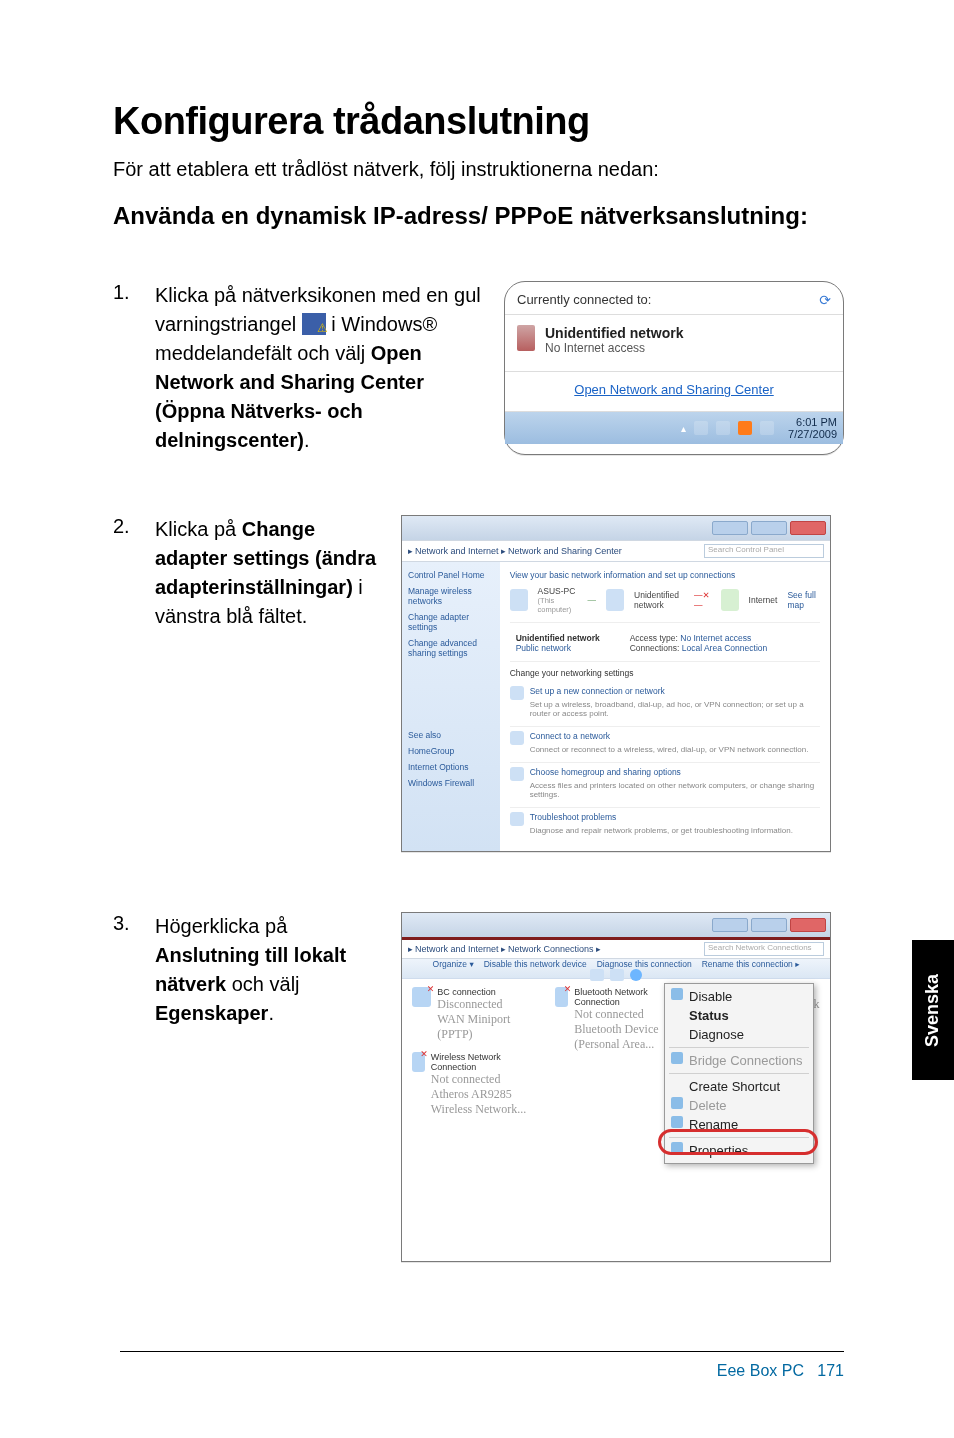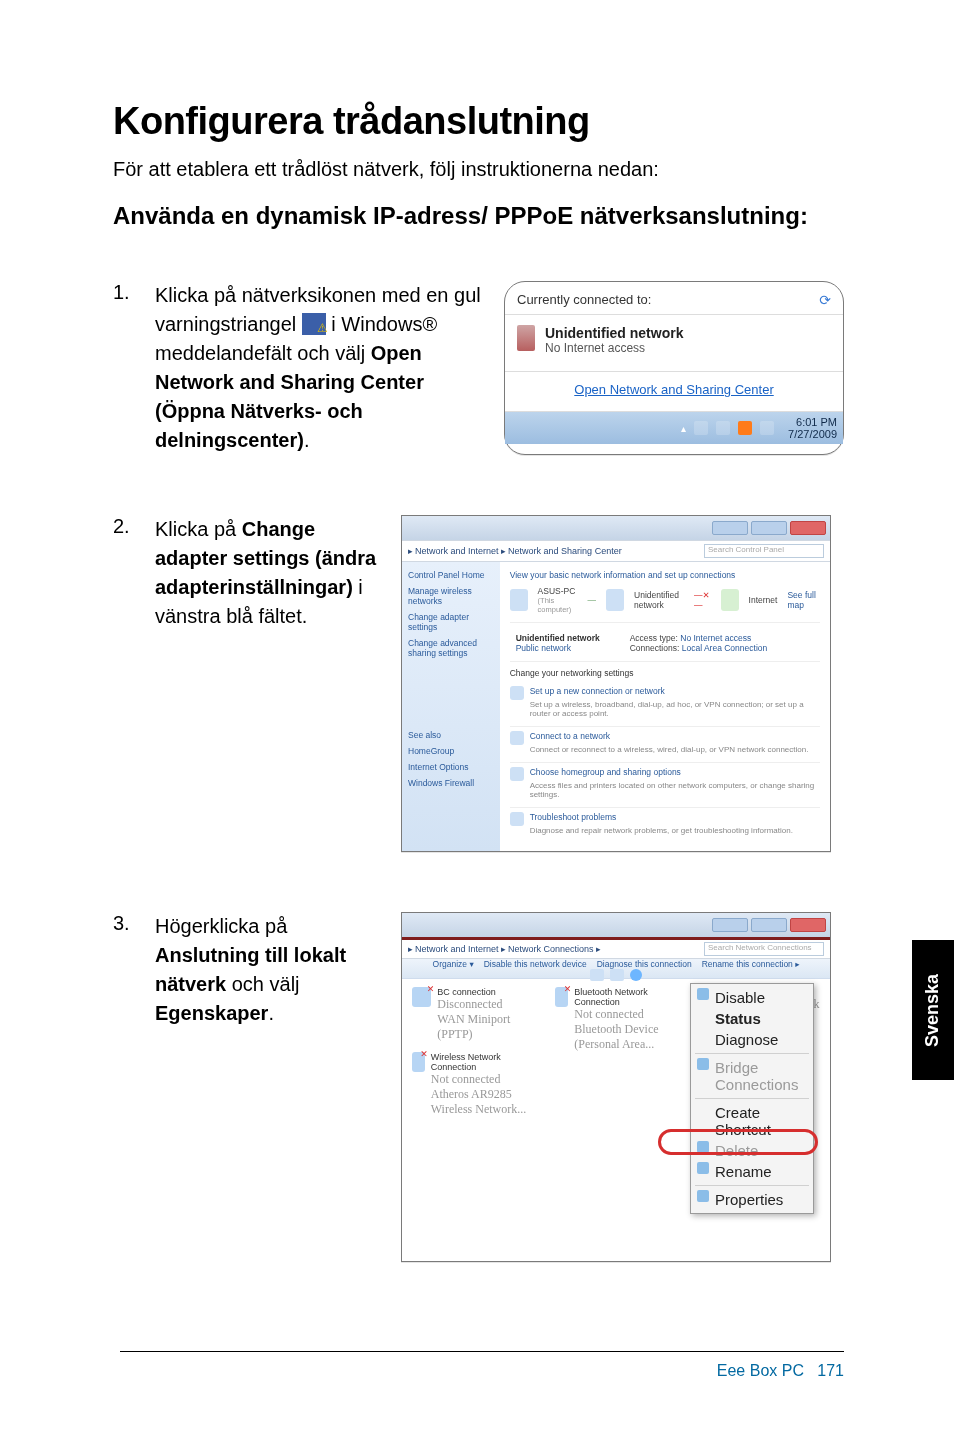--- a/index.html
+++ b/index.html
@@ -153,25 +153,25 @@
     .shot3 .toolbar .r .q { width:12px; height:12px; background:#6db6ff; border-radius:50%;}
     .shot3 .cbody { padding:8px 10px; display:flex; gap:20px; font-size:8.5px;}
     .shot3 .col { flex:1;}
     .shot3 .item { display:flex; gap:6px; margin-bottom:10px;}
     .shot3 .item .ii { width:22px; height:20px; background:#b7d5f4; border-radius:3px; position:relative;}
     .shot3 .item .ix::after { content:"✕"; color:#d33; position:absolute; right:-3px; top:-3px; font-size:9px;}
     .shot3 .item .txt .h { color:#333; font-size:9px;}
     .shot3 .item .txt .s { color:#999; font-size:12px;font-family:Liberation Serif, serif;}
     .shot3 .ctx {
       position:absolute; right:16px; top:70px;
-      width:124px; background:#f4f4f4;
+      width:150px; background:#f4f4f4;
       border:1px solid #9a9a9a;
       box-shadow: 2px 2px 6px rgba(0,0,0,.3);
       padding:3px 2px;
-      font-size:15px;
+      font-size:13px;
     }
     .shot3 .ctx .mi {
       padding:2px 6px 2px 22px; color:#222; position:relative;
     }
     .shot3 .ctx .mi.dis { color:#9a9a9a;}
     .shot3 .ctx .sep { height:1px; background:#d0d0d0; margin:3px 2px;}
     .shot3 .ctx .mi .ico { position:absolute; left:4px; top:1px; width:12px; height:12px; background:#8bbde8; border-radius:2px;}
     .shot3 .ctx .mi.bold { font-weight:700;}
     .shot3 .red-ring {
       position:absolute; right:12px; top:216px;

